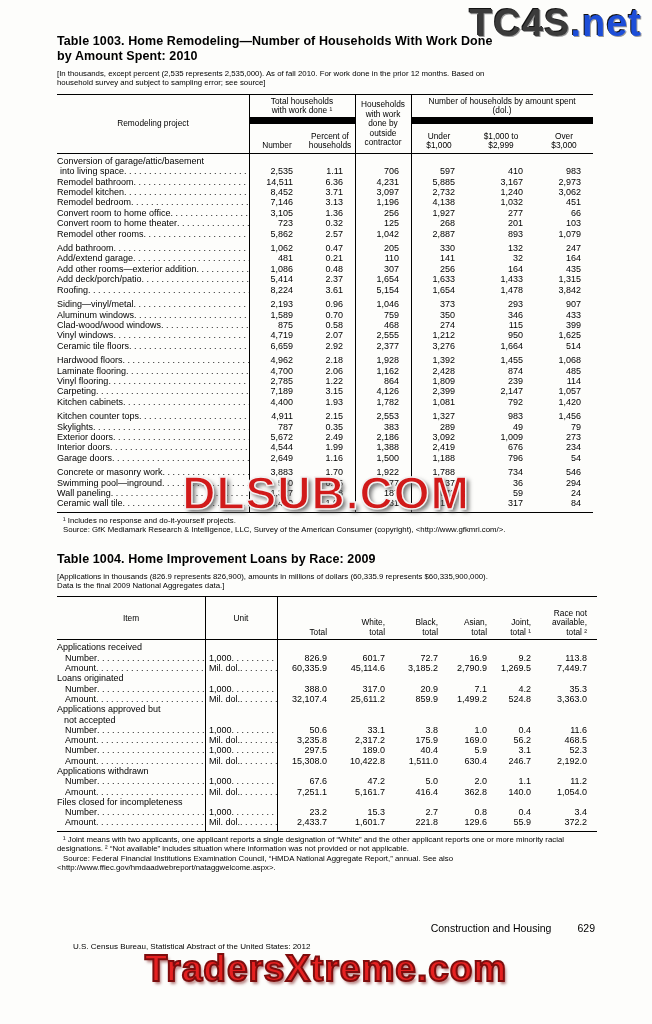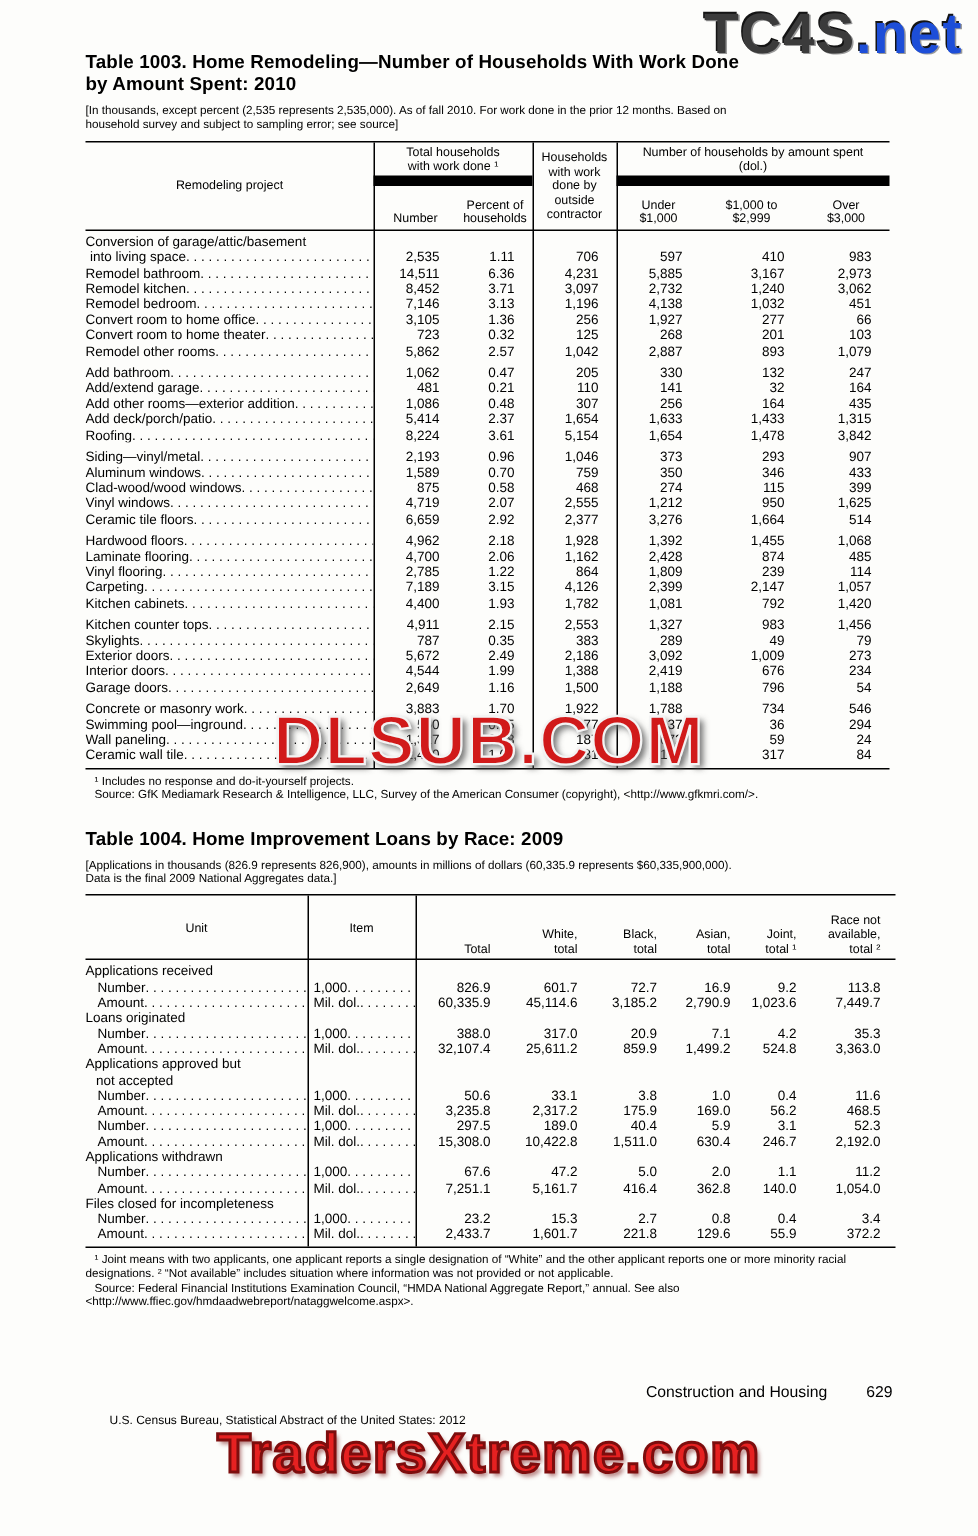--- a/index.html
+++ b/index.html
@@ -509,22 +509,22 @@
     </div>
 
     <div class="tbl-title t4-title">Table 1004. Home Improvement Loans by Race: 2009</div>
     <div class="note">[Applications in thousands (826.9 represents 826,900), amounts in millions of dollars (60,335.9 represents $60,335,900,000).
 Data is the final 2009 National Aggregates data.]</div>
 
     <div class="tbl t4">
       <div class="vline" style="left:148px"></div>
       <div class="vline" style="left:220px"></div>
       <div class="hdr">
+        <div class="hcell">Item</div>
         <div class="hcell">Unit</div>
-        <div class="hcell">Item</div>
         <div class="colh">Total</div>
         <div class="colh">White,
 total</div>
         <div class="colh">Black,
 total</div>
         <div class="colh">Asian,
 total</div>
         <div class="colh">Joint,
 total ¹</div>
         <div class="colh">Race not
@@ -557,21 +557,21 @@
               <span class="dots"></span>
             </div>
             <div class="unitc">
               <span class="ltxt">Mil. dol.</span>
               <span class="dots"></span>
             </div>
             <div class="num4">60,335.9</div>
             <div class="num4">45,114.6</div>
             <div class="num4">3,185.2</div>
             <div class="num4">2,790.9</div>
-            <div class="num4">1,023.6</div>
+            <div class="num4">1,269.5</div>
             <div class="num4">7,449.7</div>
           </div>
           <div class="row">
             <div class="item cat">Loans originated</div>
           </div>
           <div class="row">
             <div class="item subr">
               <span class="ltxt">Number</span>
               <span class="dots"></span>
             </div>

